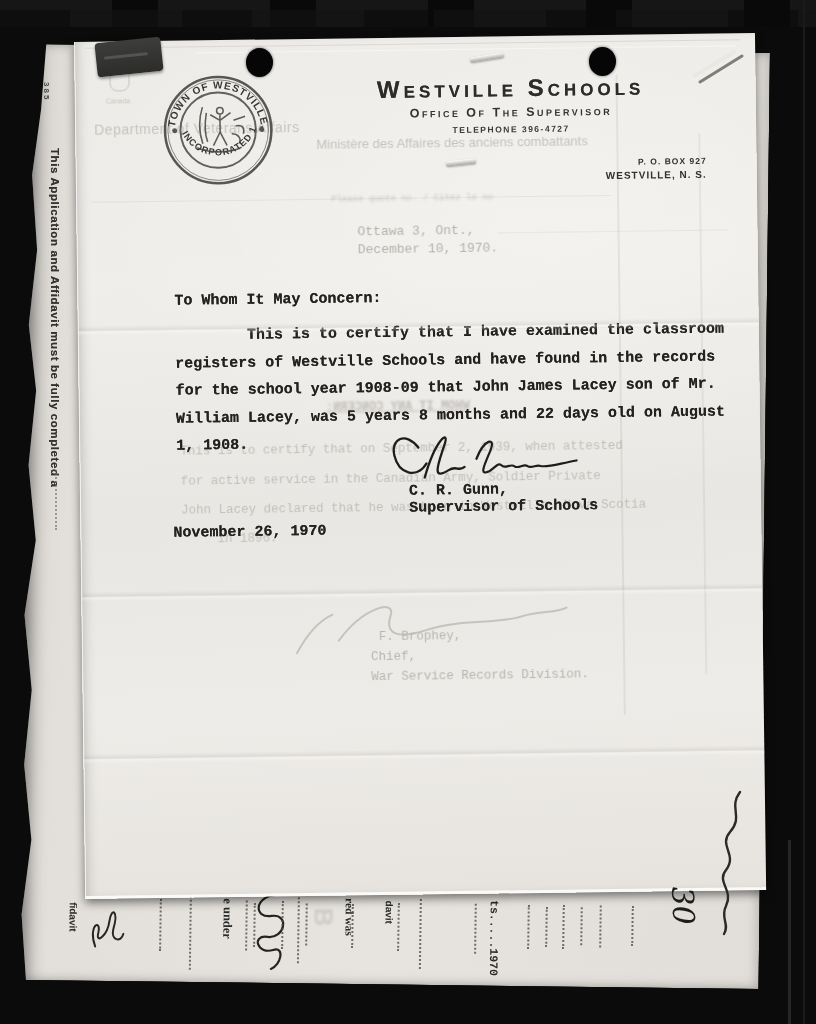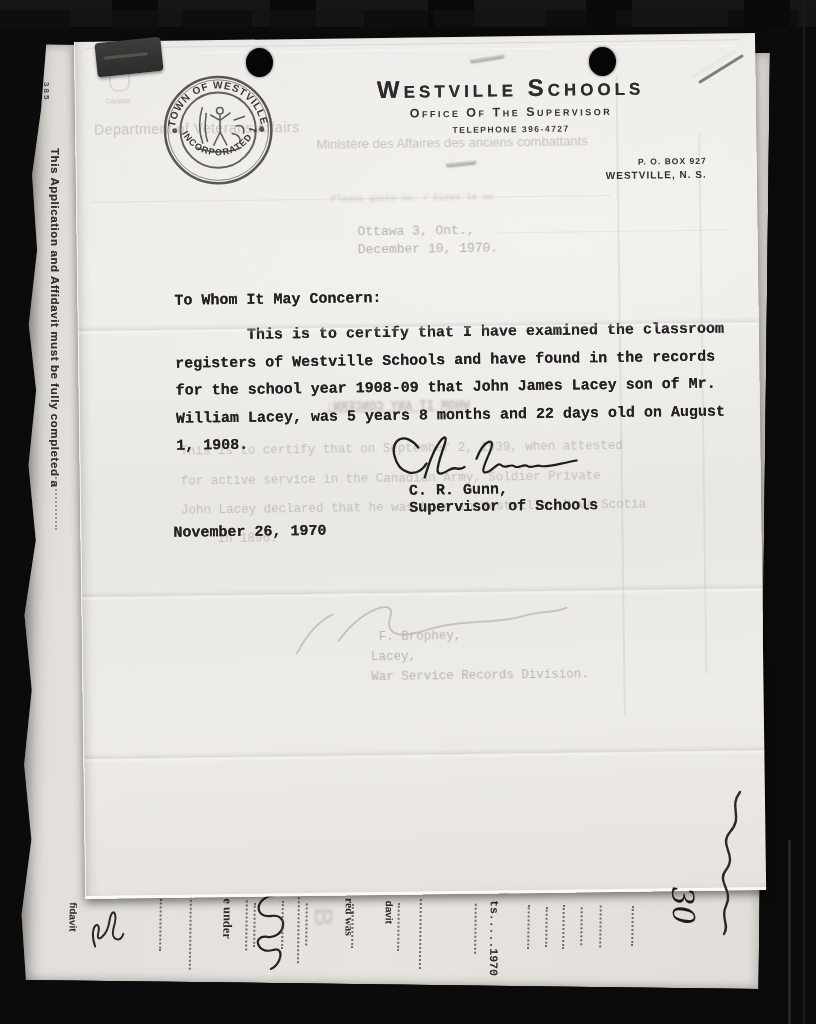--- a/index.html
+++ b/index.html
@@ -177,21 +177,21 @@
   <div class="abs b-ott" style="left:280px;top:204px;">December 10, 1970.</div>
   <div class="abs b-mirror">WHOM IT ANY CONCERN:</div>
   <div class="abs b-cert" style="left:100px;top:404px;">This is to certify that on September 2, 1939, when attested</div>
   <div class="abs b-cert" style="left:100px;top:434px;">for active service in the Canadian Army, Soldier Private</div>
   <div class="abs b-cert" style="left:100px;top:463px;">John Lacey declared that he was born in Westville, Nova Scotia</div>
   <div class="abs b-cert" style="left:136px;top:492px;">in 1896.</div>
   <svg class="abs" style="left:210px;top:556px;" width="280" height="64" viewBox="0 0 280 64">
     <path d="M4,58 C14,40 26,26 40,20 M46,46 C70,14 104,4 98,22 C92,40 104,46 136,36 C168,26 206,32 230,24 C248,18 262,22 274,16" fill="none" stroke="#bcb9b4" stroke-width="2" stroke-linecap="round" opacity=".8"></path>
   </svg>
   <div class="abs b-off" style="left:296px;top:592px;">F. Brophey,</div>
-  <div class="abs b-off" style="left:288px;top:612px;">Lacey,</div>
+  <div class="abs b-off" style="left:288px;top:612px;">Chief,</div>
   <div class="abs b-off" style="left:288px;top:632px;">War Service Records Division.</div>
   <div class="abs hruleb" style="left:14px;top:160px;width:520px;opacity:.5;"></div>
   <div class="abs hruleb" style="left:420px;top:196px;width:230px;opacity:.45;"></div>
   <div class="abs hruleb" style="left:380px;top:292px;width:270px;opacity:.35;"></div>
   <div class="abs vrule" style="left:540px;top:40px;height:640px;"></div>
   <div class="abs vrule" style="left:622px;top:100px;height:540px;opacity:.8;"></div>
 
   <svg class="abs" style="left:84px;top:32px;" width="116" height="116" viewBox="0 0 120 120">
     <defs>
       <path id="arcTop" d="M 15,62 A 45,45 0 0 1 105,62"></path>

